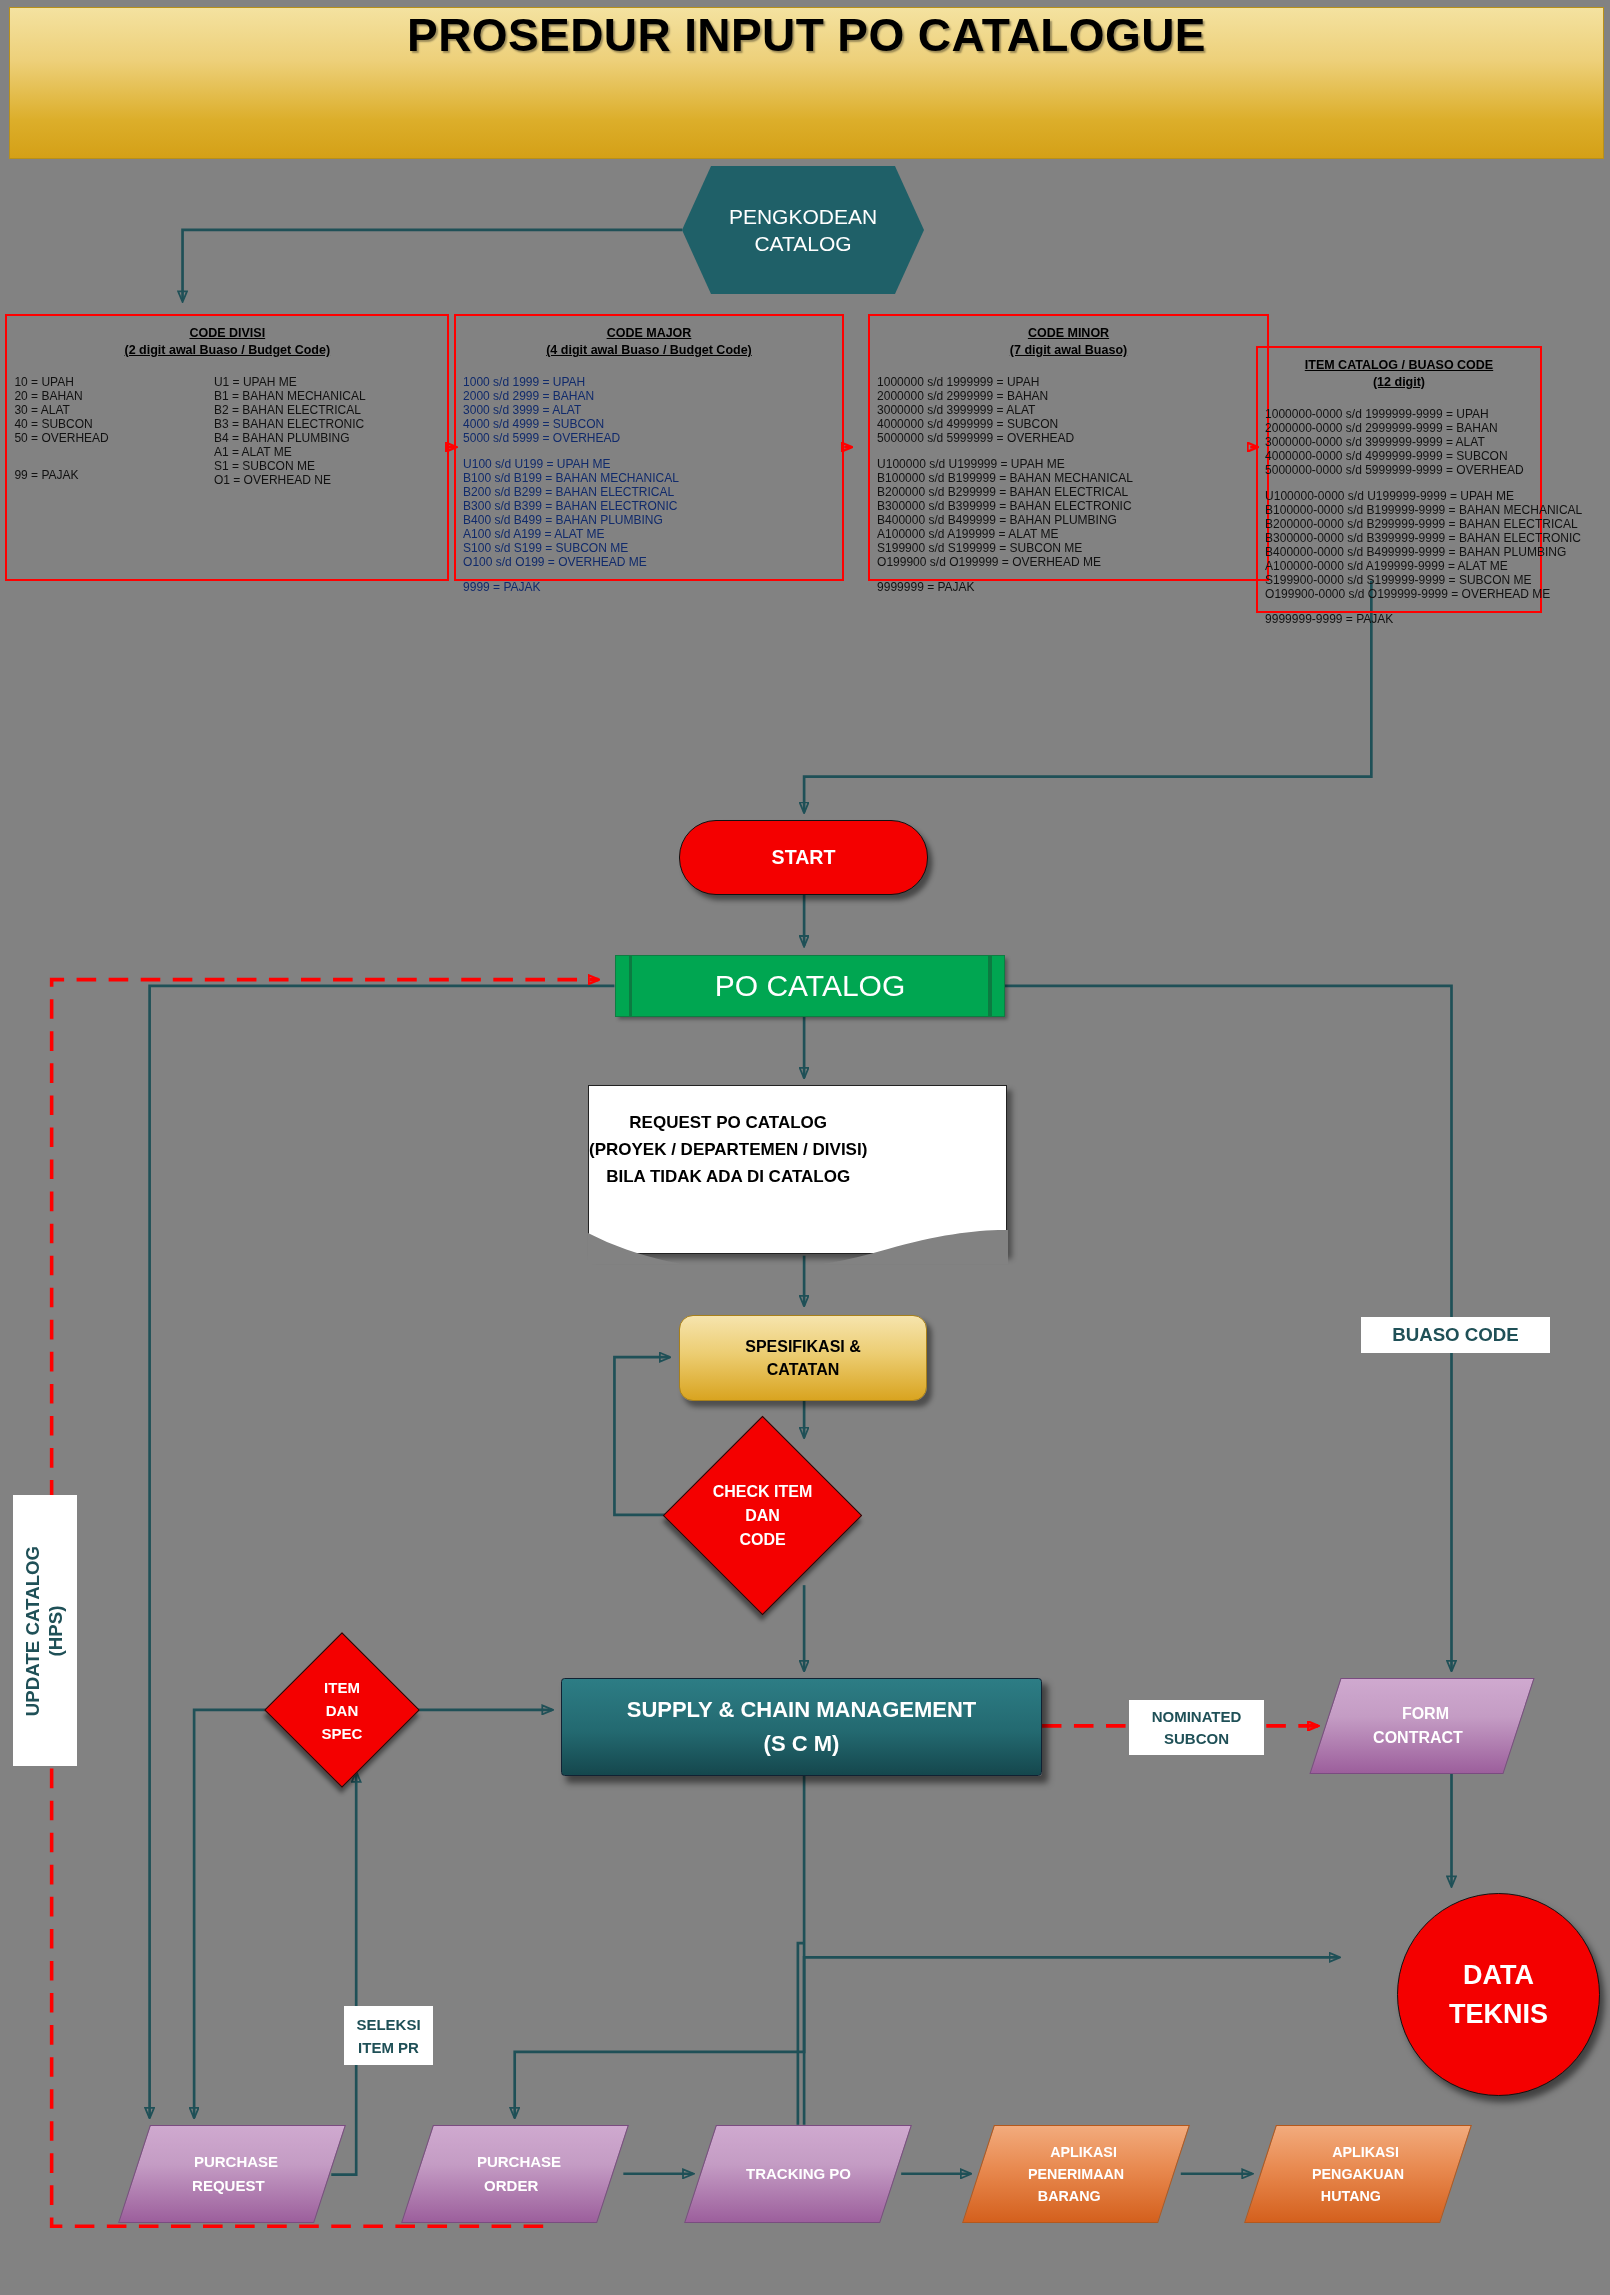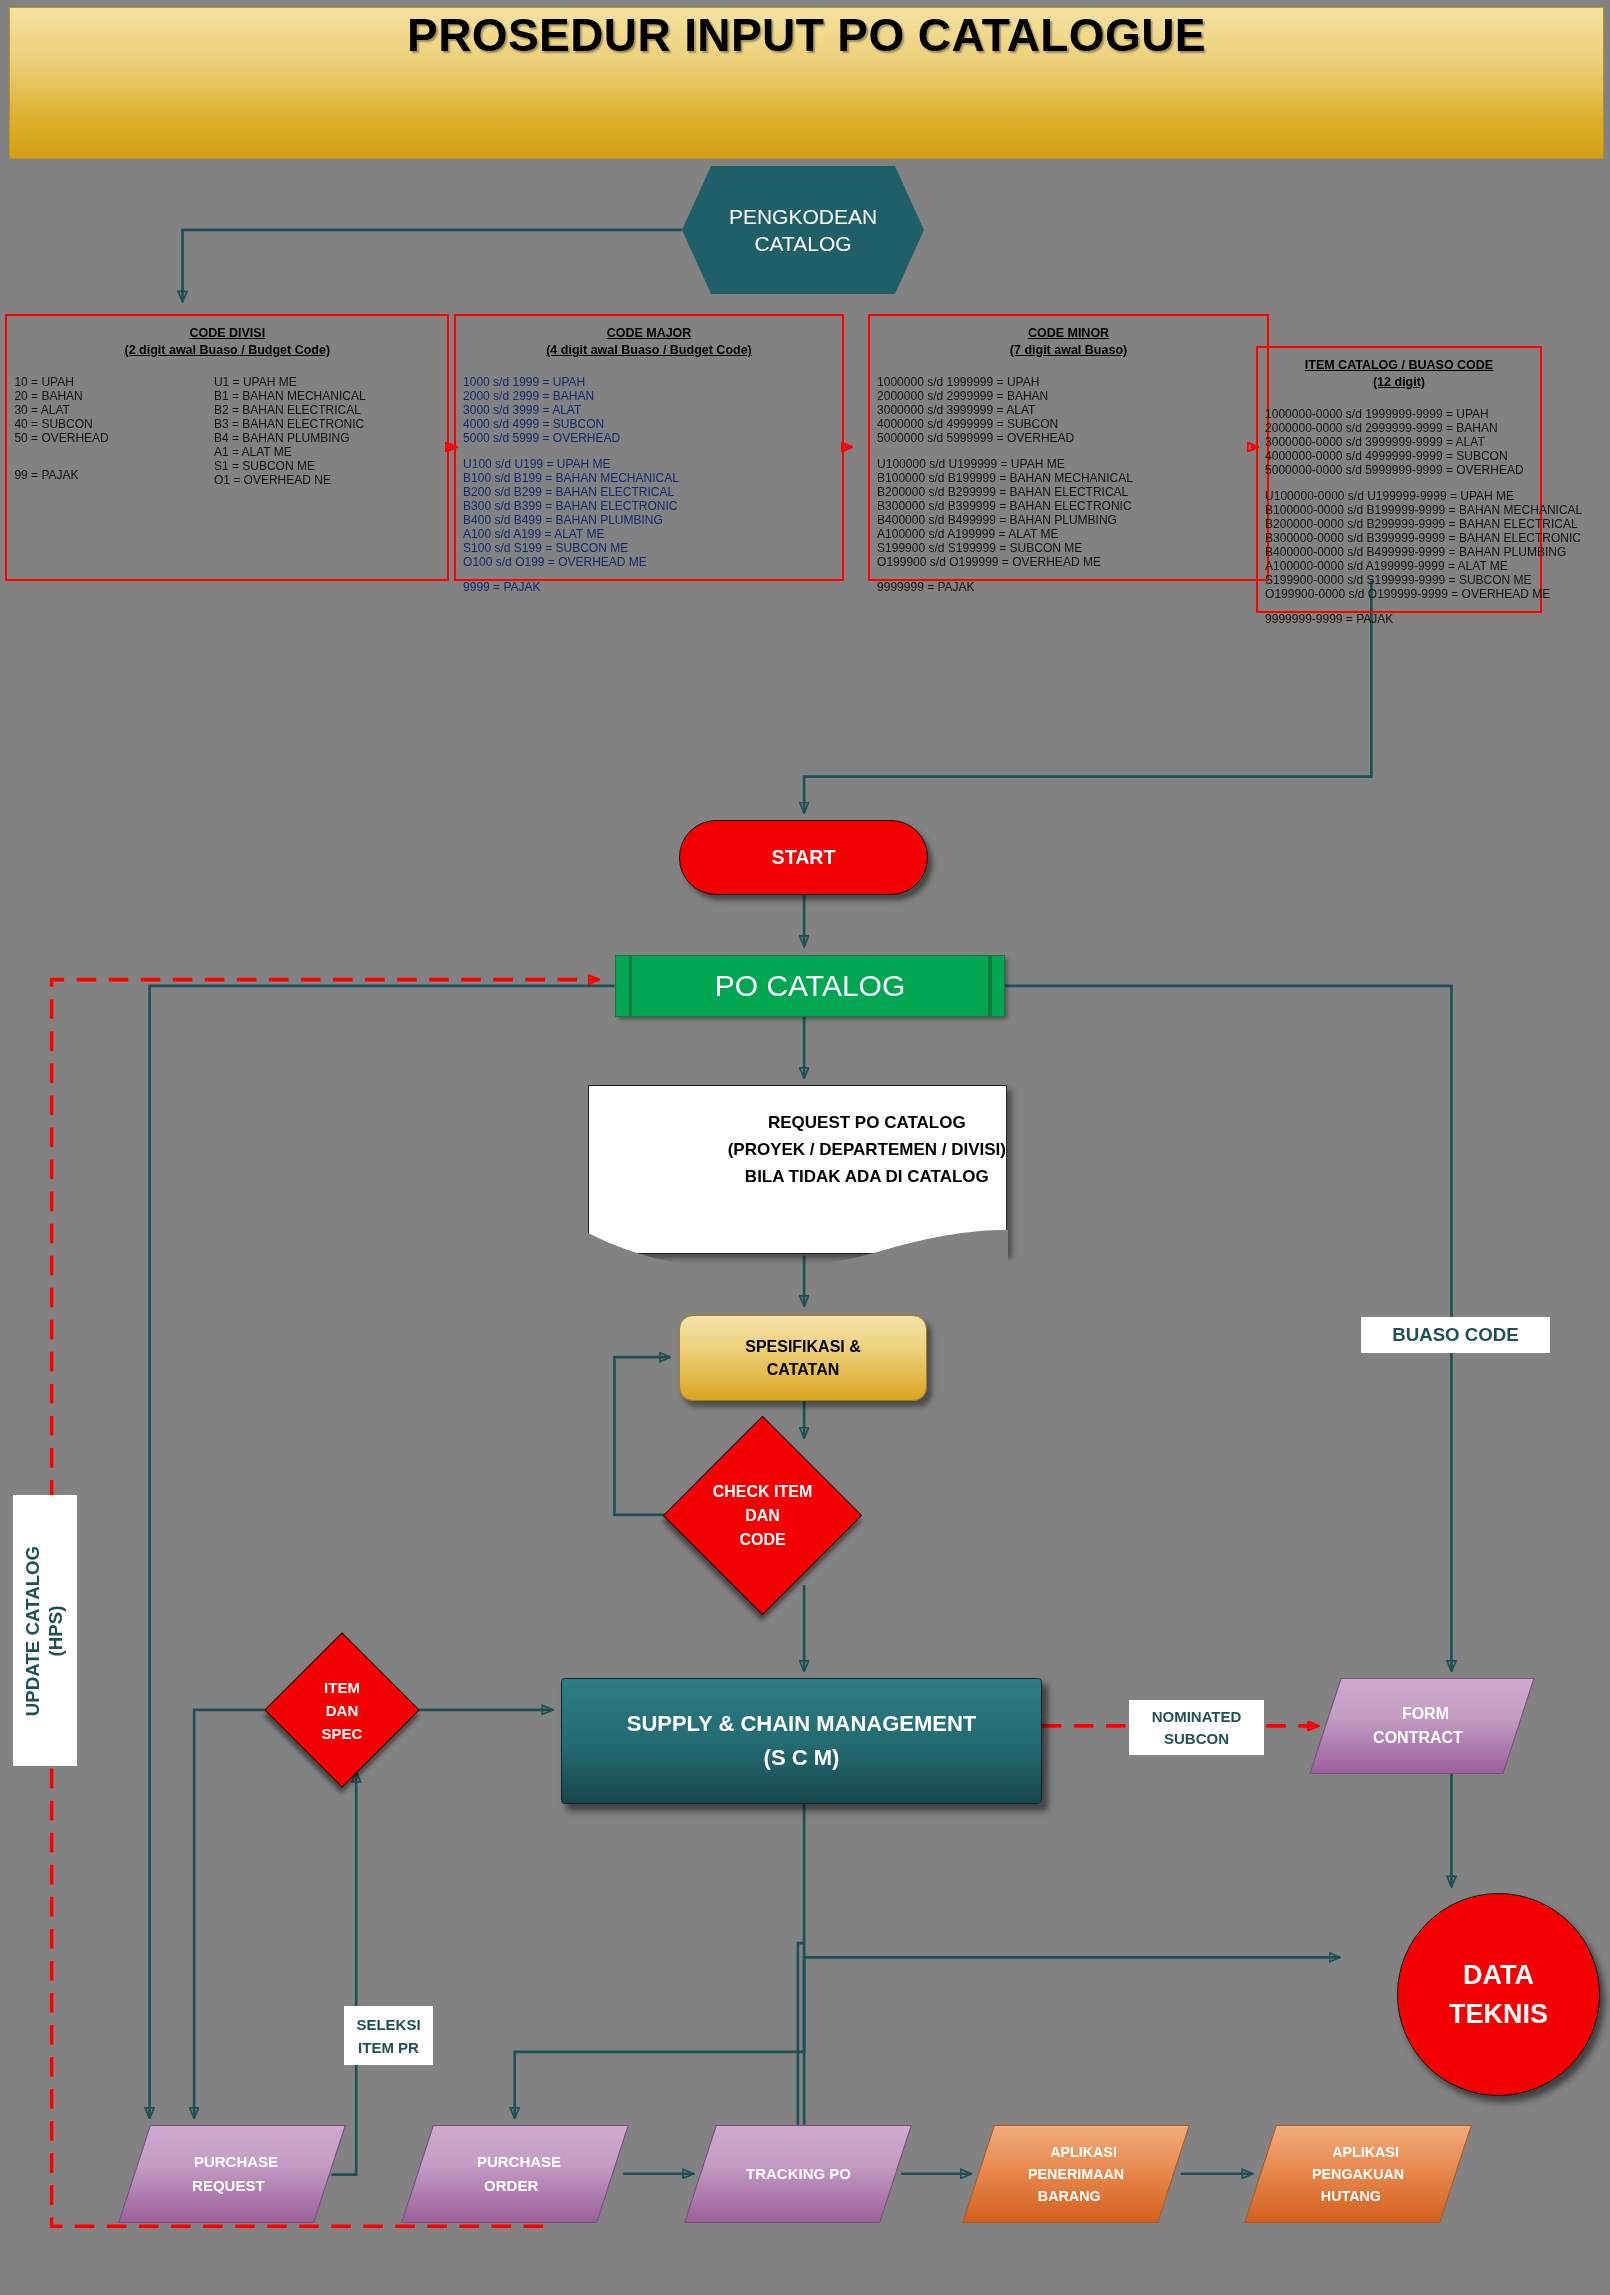--- a/index.html
+++ b/index.html
@@ -69,21 +69,21 @@
   }
   #po-catalog::before,#po-catalog::after{
     content:"";position:absolute;top:0;bottom:0;width:3.6px;background:#0c7b41;
   }
   #po-catalog::before{left:12.5px;} #po-catalog::after{right:12.5px;}
 
   
   #request-doc{
     left:588px;top:1085px;width:419px;height:169px;
     background:#ffffff;border:0.9px solid #222;
-    display:flex;align-items:flex-start;justify-content:flex-end;
+    display:flex;align-items:flex-start;justify-content:flex-start;
     padding-top:23px;box-sizing:border-box;
     color:#000;font-weight:bold;font-size:17px;line-height:27px;text-align:center;
     box-shadow:4.5px 5.3px 5.3px rgba(0,0,0,.4);
   }
   #doc-wave{
     position:absolute;left:588px;top:1227px;width:420px;height:37px;
     background:#828282;
     clip-path:path("M0,6 C90,52 200,52 300,22 C390,-4 450,0 472,14 L472,42 L0,42 Z");
   }
 
@@ -107,21 +107,21 @@
     display:flex;flex-direction:column;align-items:center;justify-content:center;
     color:#fff;font-weight:bold;text-align:center;
   }
   #check-item{left:692px;top:1445px;width:141px;height:141px;}
   #check-item .dlabel{font-size:16px;line-height:24px;}
   #item-spec{left:287px;top:1655px;width:110px;height:110px;}
   #item-spec .dlabel{font-size:15px;line-height:23px;}
 
   
   #scm{
-    left:561px;top:1678px;width:481px;height:126px;
+    left:561px;top:1678px;width:481px;height:98px;
     background:linear-gradient(to bottom,#2d7d85 0%,#236970 55%,#15474d 100%);
     border:0.9px solid #123;border-radius:3.6px;
     display:flex;flex-direction:column;align-items:center;justify-content:center;
     color:#fff;font-weight:bold;font-size:22px;line-height:34px;text-align:center;
     box-shadow:5.3px 6.2px 6.2px rgba(0,0,0,.5);
   }
 
   
   .para{
     border:0.9px solid #7a4c80;

